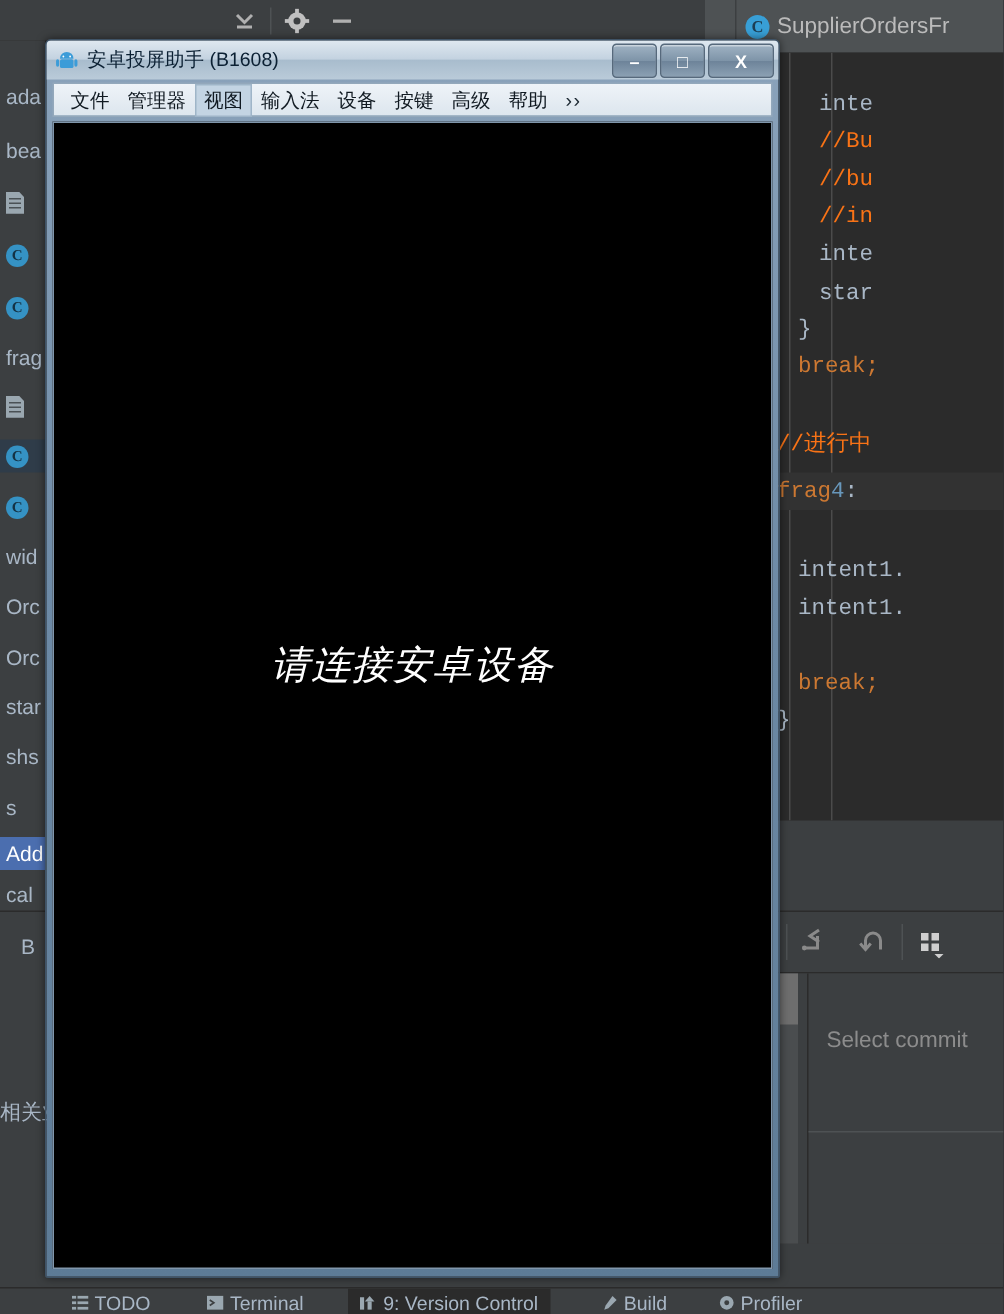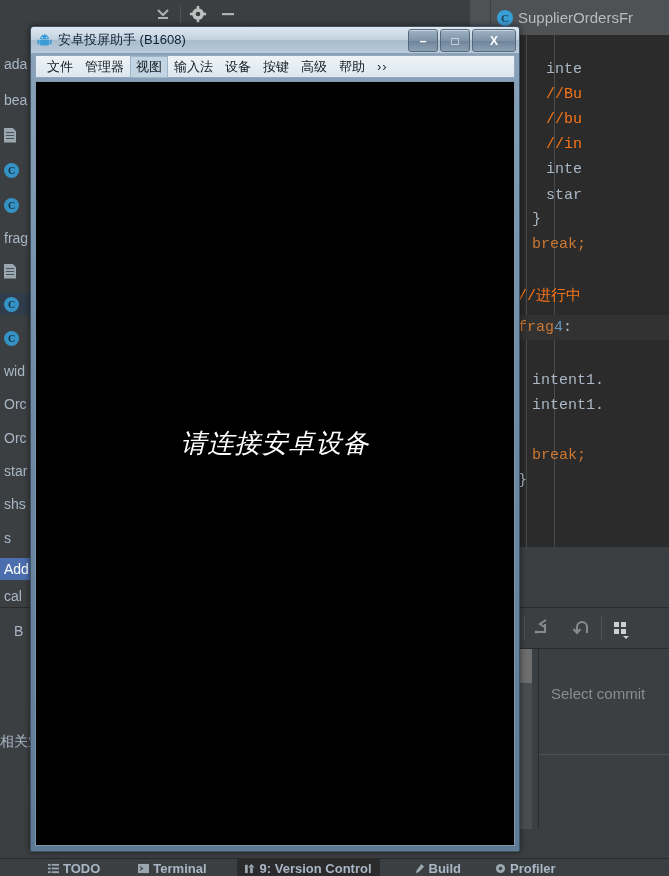--- a/index.html
+++ b/index.html
@@ -266,21 +266,20 @@
     background: #3c3f41;
     border-top: 1px solid #2b2b2b;
     display: flex; align-items: center;
     font-size: 13px; color: #a9b7c6;
     overflow: hidden;
   }
   .sb-item {
     display: flex; align-items: center;
     padding: 0 8px; height: 18px;
     white-space: nowrap;
-    font-weight: bold;
   }
   .sb-item.active { background: #2b2b2b; align-items: center; }
   .sb-ic { margin-right: 4px; display: inline-flex; }
 
   .left-cn {
     position: absolute;
     font-size: 14px;
     color: #a9b7c6;
     white-space: nowrap;
   }

